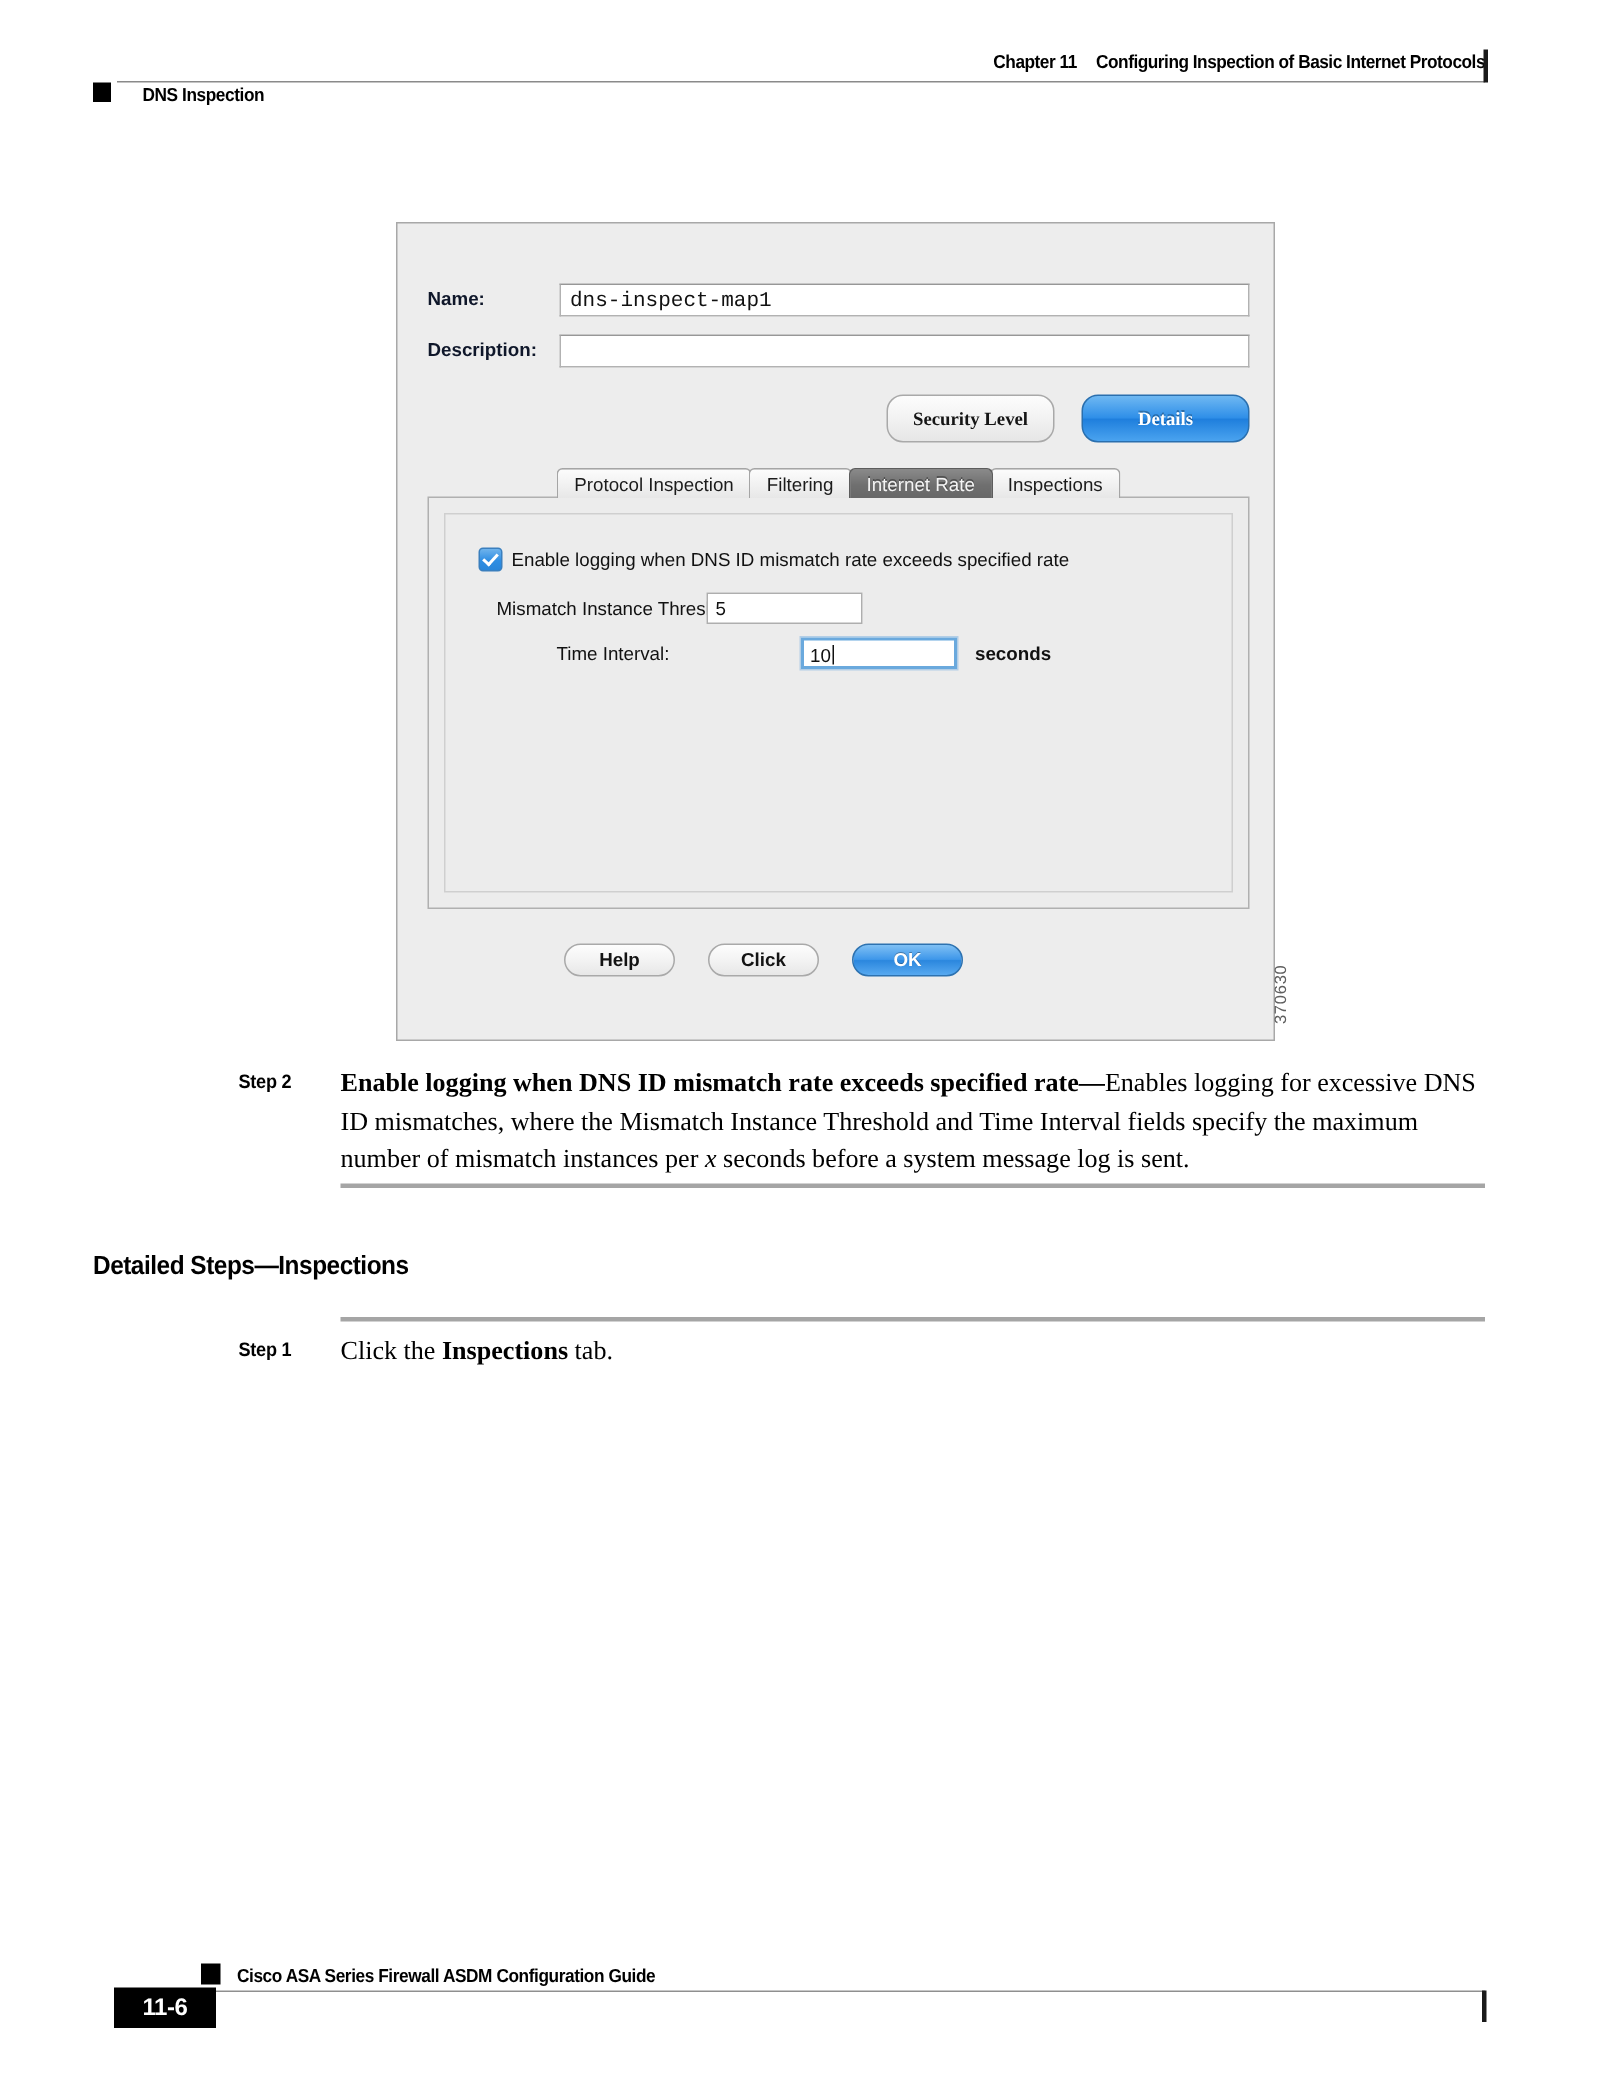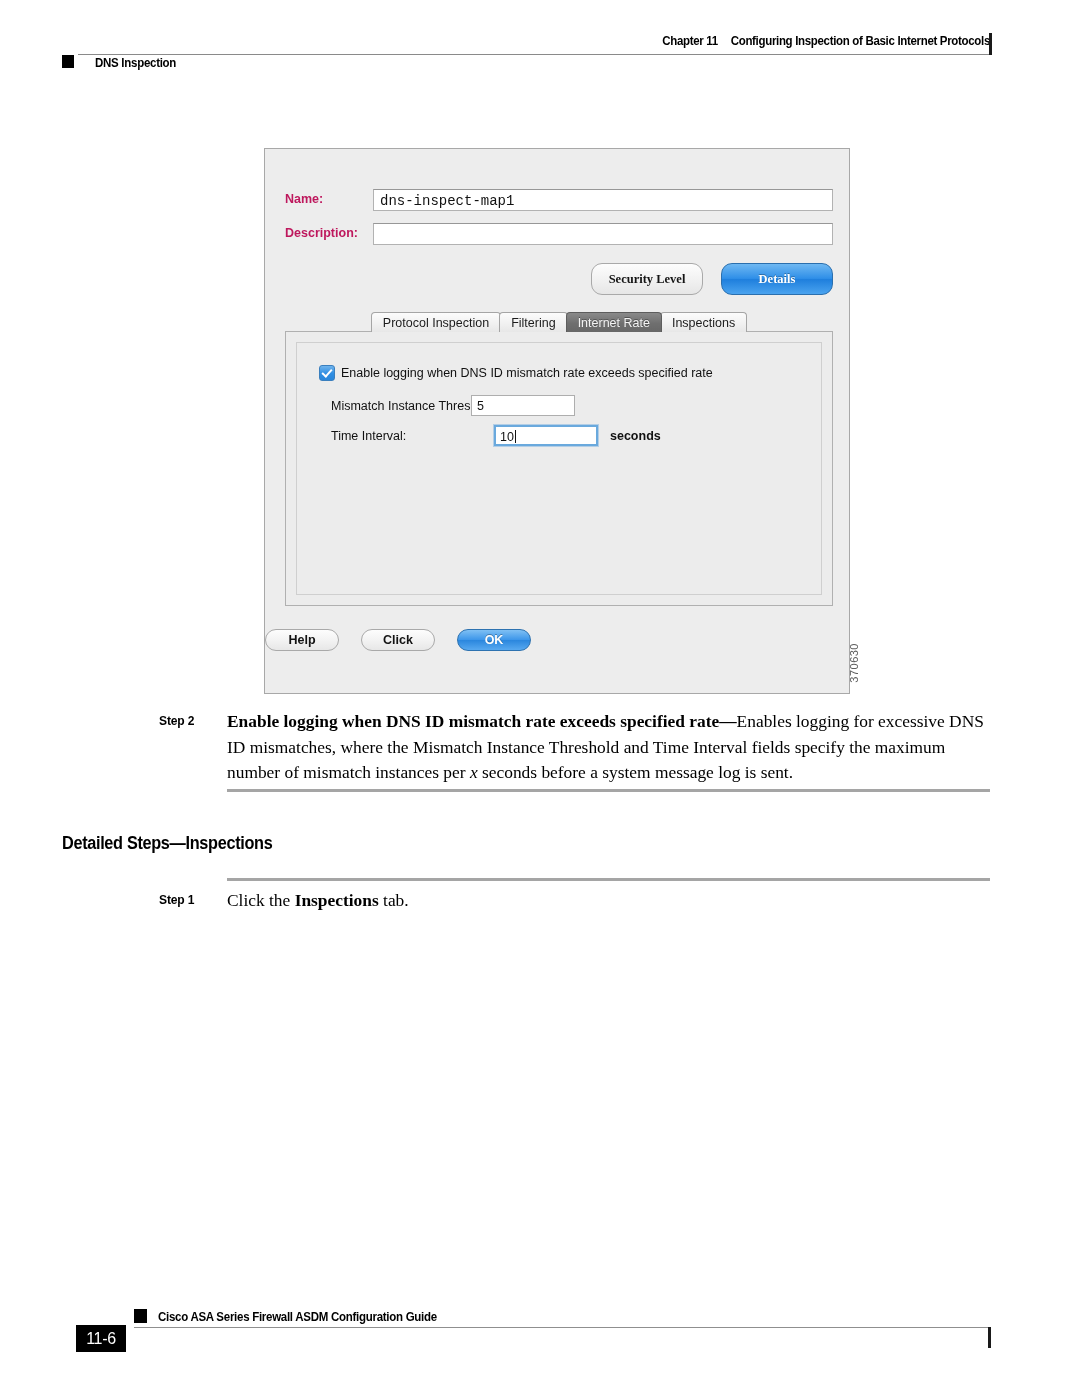--- a/index.html
+++ b/index.html
@@ -129,21 +129,21 @@
   
   .frow { position: absolute; left: 20px; right: 16px; height: 22px; }
   .frow-name { top: 40px; }
   .frow-desc { top: 74px; }
   .frow .flabel {
     position: absolute;
     left: 0; top: 3px;
     font-family: "Liberation Sans", sans-serif;
     font-weight: bold;
     font-size: 12.5px;
-    color: #be185d;
+    color: #0f172a;
   }
   .frow .finput {
     position: absolute;
     left: 88px;
     right: 0;
     top: 0;
     height: 22px;
     background: #ffffff;
     border: 1px solid #b2b2b2;
     border-top-color: #979797;
@@ -284,21 +284,21 @@
     display: flex;
     align-items: center;
     font-family: "Liberation Sans", sans-serif;
     font-size: 12.5px;
     color: #111;
   }
   .field-row.r1 { top: 52px; }
   .field-row.r2 { top: 82px; }
   .fr-label { white-space: nowrap; }
   .fr-label.w1 { width: 140px; }
-  .fr-label.w2 { width: 163px; }
+  .fr-label.w2 { width: 163px; margin-left: 40px; }
   .txtbox {
     width: 104px;
     height: 21px;
     background: #fff;
     border: 1px solid #aeaeae;
     box-sizing: border-box;
     padding: 1px 0 0 5px;
     line-height: 18px;
     font-size: 12.5px;
     position: relative;
@@ -321,20 +321,21 @@
     font-weight: bold;
     font-size: 12.5px;
   }
 
   
   .btn-row {
     position: absolute;
     bottom: 17px;
     left: 0; right: 0;
     display: flex;
+    justify-content: center;
     align-items: center;
     gap: 22px;
     padding-right: 96px;
   }
   .btn {
     height: 22px;
     min-width: 74px;
     padding: 0 14px;
     border-radius: 11px;
     font-family: "Liberation Sans", sans-serif;
@@ -447,26 +448,26 @@
     top: 1327px;
     left: 988px;
     width: 3px;
     height: 21px;
     background: #1a1a1a;
   }
   .ftr-pagebox {
     position: absolute;
     top: 1325px;
     left: 76px;
-    width: 50px;
+    width: 68px;
     height: 27px;
     background: #000;
     color: #fff;
     font-family: "Liberation Sans", sans-serif;
-    font-weight: normal;
+    font-weight: bold;
     font-size: 16px;
     display: flex;
     align-items: center;
     justify-content: center;
     letter-spacing: -0.3px;
   }
 </style>
 </head>
 <body>
 

